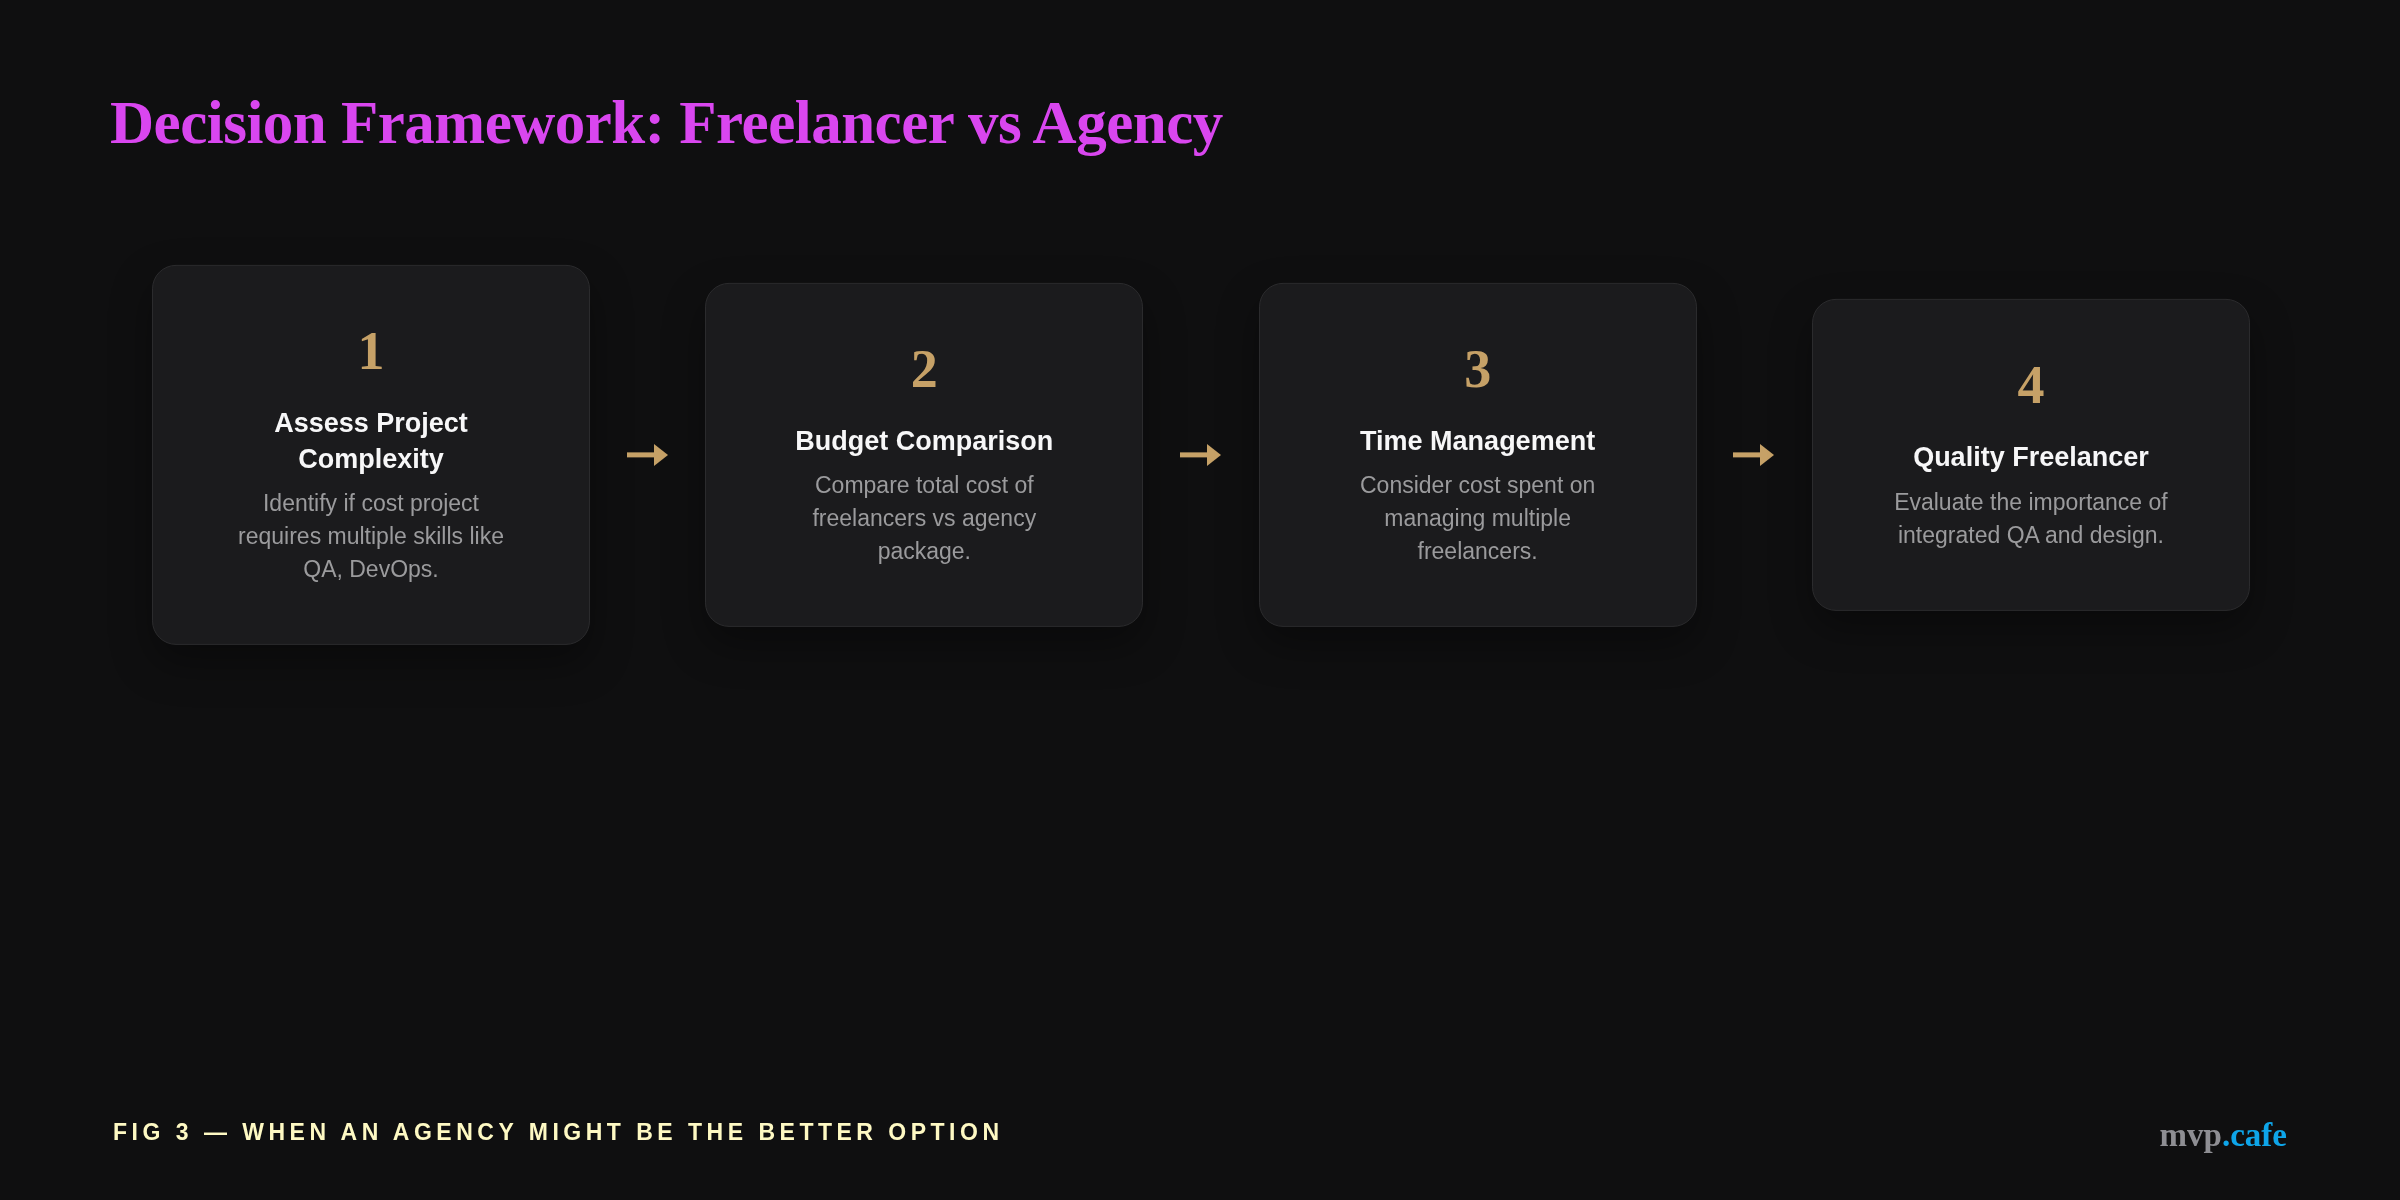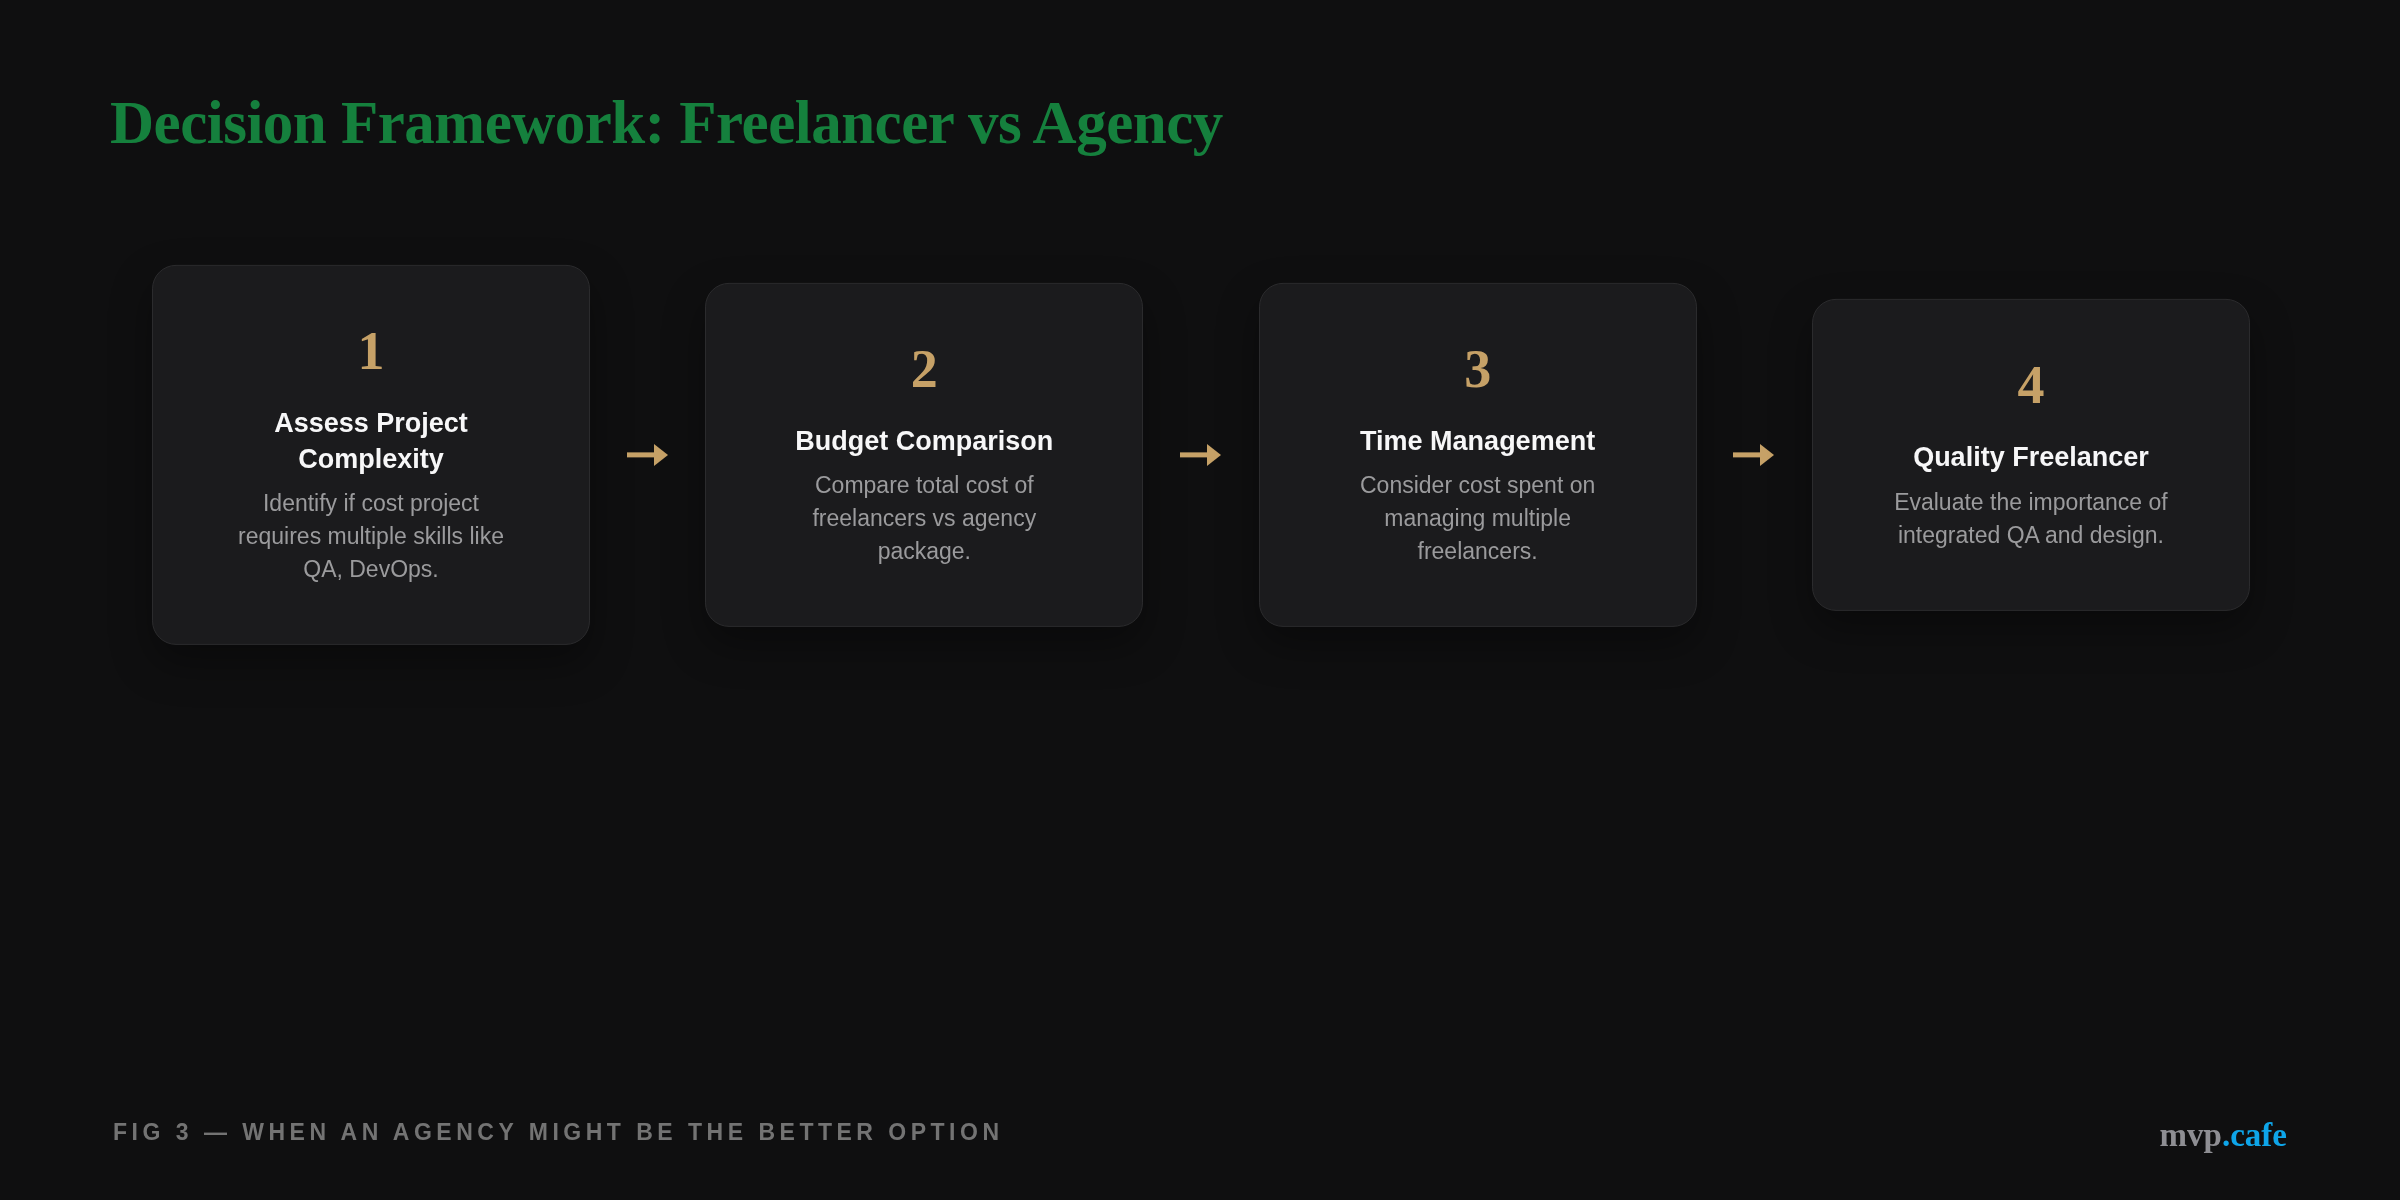--- a/index.html
+++ b/index.html
@@ -15,21 +15,21 @@
   .page-title {
     position: absolute;
     left: 110px;
     top: 88px;
     margin: 0;
     font-family: "Liberation Serif", serif;
     font-weight: 700;
     font-size: 61px;
     line-height: 1.15;
     letter-spacing: -0.5px;
-    color: #15803d;
+    color: #d946ef;
   }
 
   .cards-row {
     position: absolute;
     left: 152px;
     right: 150px;
     top: 455px;
     transform: translateY(-50%);
     display: flex;
     align-items: center;
@@ -84,21 +84,21 @@
     justify-content: center;
   }
 
   .footer-caption {
     position: absolute;
     left: 113px;
     bottom: 54px;
     font-weight: 700;
     font-size: 23px;
     letter-spacing: 4.5px;
-    color: #737373;
+    color: #fef9c3;
     white-space: nowrap;
   }
 
   .brand {
     position: absolute;
     right: 113px;
     bottom: 46px;
     font-family: "Liberation Serif", serif;
     font-weight: 700;
     font-size: 33px;

